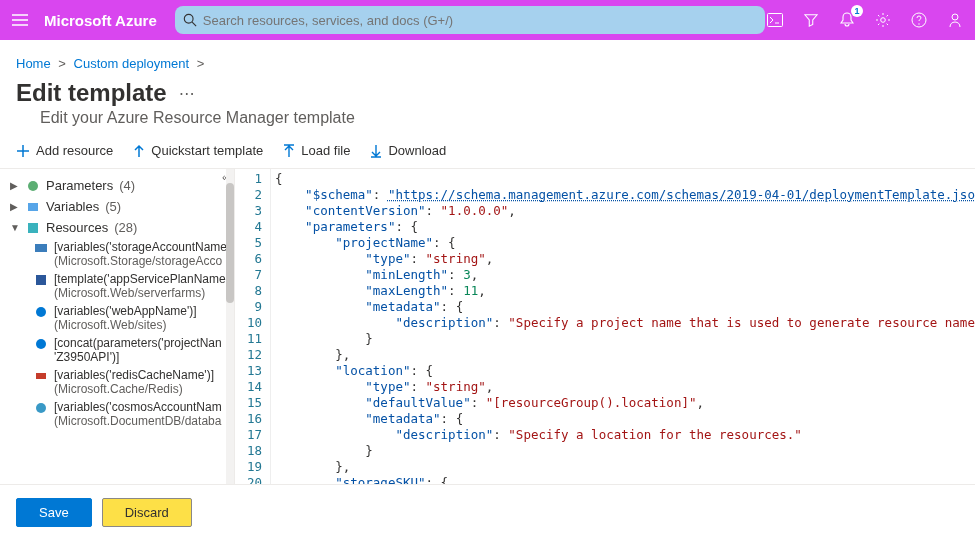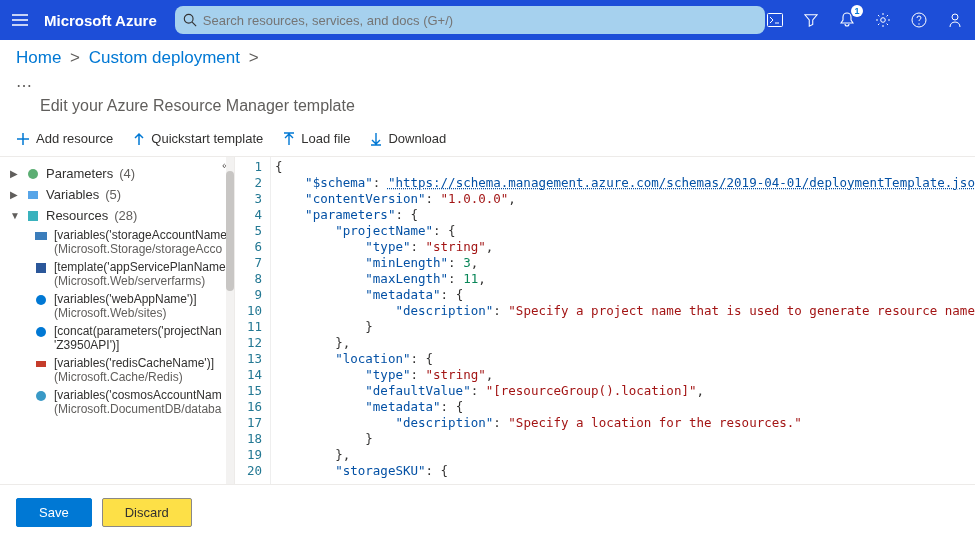--- a/index.html
+++ b/index.html
@@ -1,30 +1,30 @@
 <!DOCTYPE html>
 <html><head>
 <meta charset="utf-8">
 <style>
   * { box-sizing: border-box; margin: 0; padding: 0; }
   body { font-family: "Segoe UI", Arial, sans-serif; font-size: 13px; color: #323130; background: #fff; width: 975px; height: 540px; overflow: hidden; position: relative; }
   
   
-  .topbar { background: #1d4ed8; height: 40px; display: flex; align-items: center; padding: 0 10px; color: #fff; }
+  .topbar { background: #d946ef; height: 40px; display: flex; align-items: center; padding: 0 10px; color: #fff; }
   .hamburger { width: 20px; cursor: pointer; margin-right: 14px; }
   .brand { font-size: 15px; font-weight: 600; margin-right: 18px; white-space: nowrap; }
   .searchbox { flex: 1; max-width: 600px; display: flex; align-items: center; background: #a6d1ee; border-radius: 8px; height: 28px; padding: 0 8px; }
   .searchbox input { border: none; background: transparent; outline: none; font-size: 13px; color: #1a1a1a; width: 100%; }
   .searchbox .sicn { margin-right: 6px; color: #333; }
   .top-icons { display: flex; gap: 16px; margin-left: auto; align-items: center; }
   .top-icon { position: relative; cursor: pointer; display:flex;align-items:center;justify-content:center;width:20px;height:20px;}
   .badge { position: absolute; top: -5px; right: -6px; background: #fff; color: #0078d4; border-radius: 50%; font-size: 9px; width: 12px; height: 12px; display: flex; align-items: center; justify-content: center; font-weight: bold; }
   
   
-  .breadcrumb { padding: 8px 16px 4px; font-size: 17px; color: #0078d4; }
+  .breadcrumb { padding: 16px 16px 4px; font-size: 13px; color: #0078d4; }
   .breadcrumb a { color: #0078d4; text-decoration: none; cursor: pointer; }
   .breadcrumb .sep { color: #605e5c; margin: 0 4px; }
   
   
   .page-head { padding: 4px 16px 2px; display: flex; align-items: center; gap: 12px; }
   .page-title { font-size: 24px; font-weight: 600; }
   .page-sub { padding: 0 16px 10px; color: #605e5c; font-size: 16px; margin-left: 24px; }
   .more-dots { cursor: pointer; font-size: 16px; color: #605e5c; }
   
   
@@ -121,20 +121,21 @@
 </div>
 
 <div class="breadcrumb">
   <a>Home</a>
   <span class="sep">&gt;</span>
   <a>Custom deployment</a>
   <span class="sep">&gt;</span>
 </div>
 
 <div class="page-head">
+  <span class="page-title">Edit template</span>
   <span class="more-dots">⋯</span>
 </div>
 <div class="page-sub">Edit your Azure Resource Manager template</div>
 
 <div class="toolbar">
   <div class="tool-btn">
     <span class="icn">
         <svg width="14" height="14">
           <path d="M7 1v12M1 7h12" stroke="#0078d4" stroke-width="1.5"></path>
         </svg>

